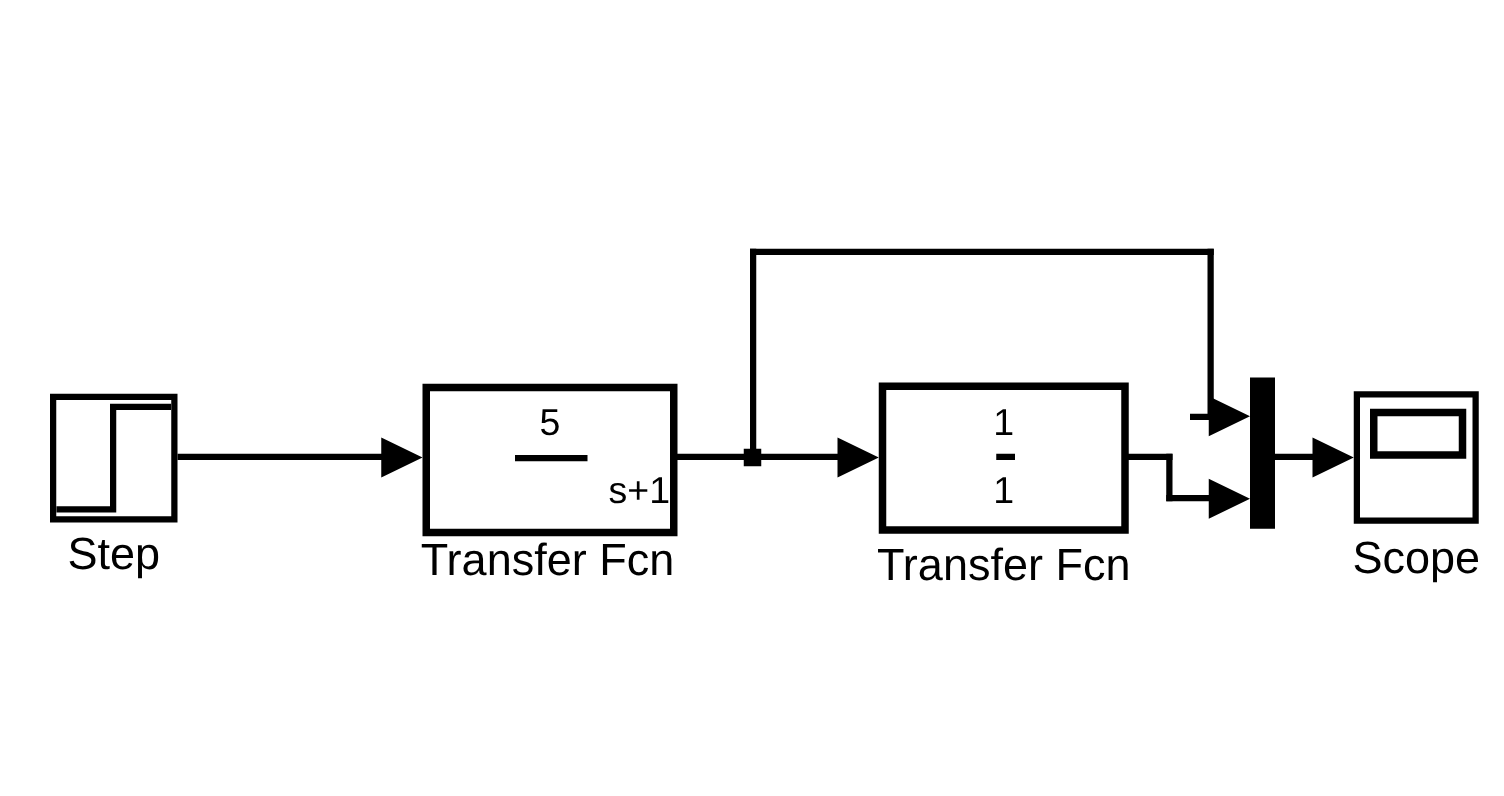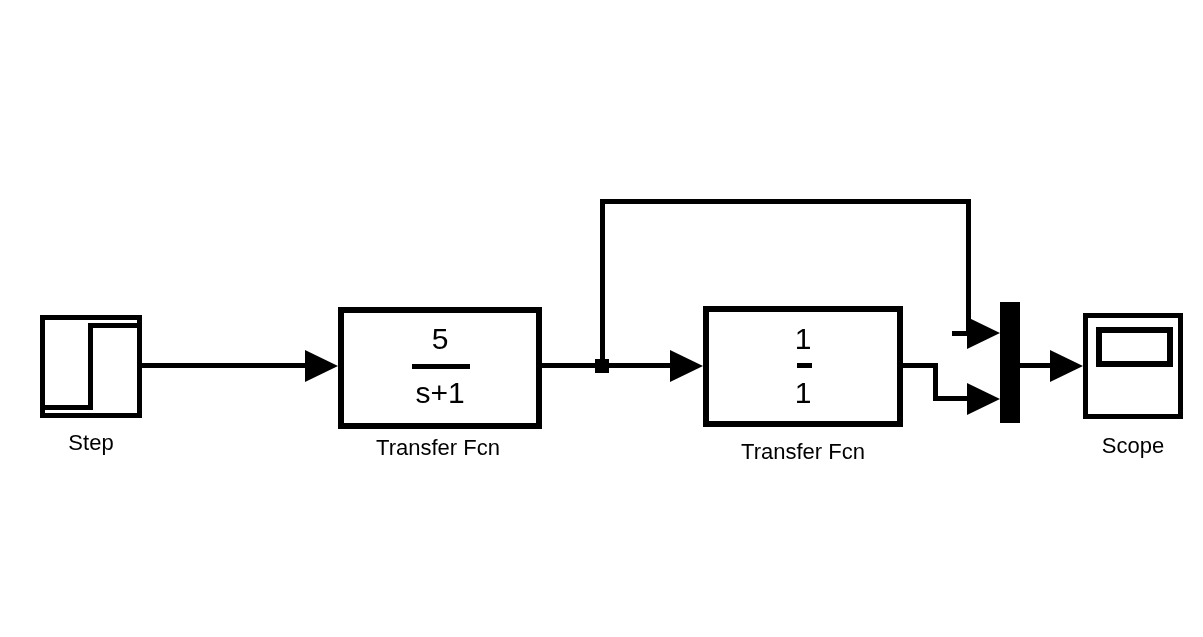--- a/index.html
+++ b/index.html
@@ -13,21 +13,21 @@
   }
   .thin-border { border-width:5px; }
   .hline, .vline, .dot, .fbar { position:absolute; background:#000000; }
   .arrow {
     position:absolute; width:0; height:0;
     border-top:16px solid transparent; border-bottom:16px solid transparent;
     border-left:33px solid #000000;
   }
   .blabel {
     position:absolute; transform:translateX(-50%);
-    font-size:22px; line-height:33px; text-align:center; white-space:nowrap;
+    font-size:36px; line-height:33px; text-align:center; white-space:nowrap;
   }
   .fnum, .fden {
     position:absolute; left:0; right:0; text-align:center;
     font-size:30px; line-height:35px;
   }
   .fbar { height:5px; }
   .mux { position:absolute; background:#000000; }
   .scope-screen {
     position:absolute; box-sizing:border-box;
     border:6px solid #000000; background:#ffffff;
@@ -41,21 +41,21 @@
   <div class="block thin-border" style="left:40px; top:315px; width:102px; height:103px;">
     <svg width="92" height="93" viewBox="0 0 92 93">
       <polyline points="0,87.5 45.5,87.5 45.5,5.5 92,5.5" fill="none" stroke="#000000" stroke-width="5"></polyline>
     </svg>
   </div>
   <div class="blabel" style="left:91px; top:426px;">Step</div>
 
   <div class="block" style="left:338px; top:307px; width:204px; height:122px;">
     <div class="fnum" style="top:8px;">5</div>
     <div class="fbar" style="left:68px; top:51px; width:58px;"></div>
-    <div class="fden" style="top:62px;">s+1</div>
+    <div class="fden" style="top:62px;text-align:right;">s+1</div>
   </div>
   <div class="blabel" style="left:438px; top:431px;">Transfer Fcn</div>
 
   <div class="block" style="left:703px; top:306px; width:200px; height:121px;">
     <div class="fnum" style="top:9px;">1</div>
     <div class="fbar" style="left:88px; top:51px; width:15px;"></div>
     <div class="fden" style="top:63px;">1</div>
   </div>
   <div class="blabel" style="left:803px; top:435px;">
     <div>Transfer Fcn</div>

